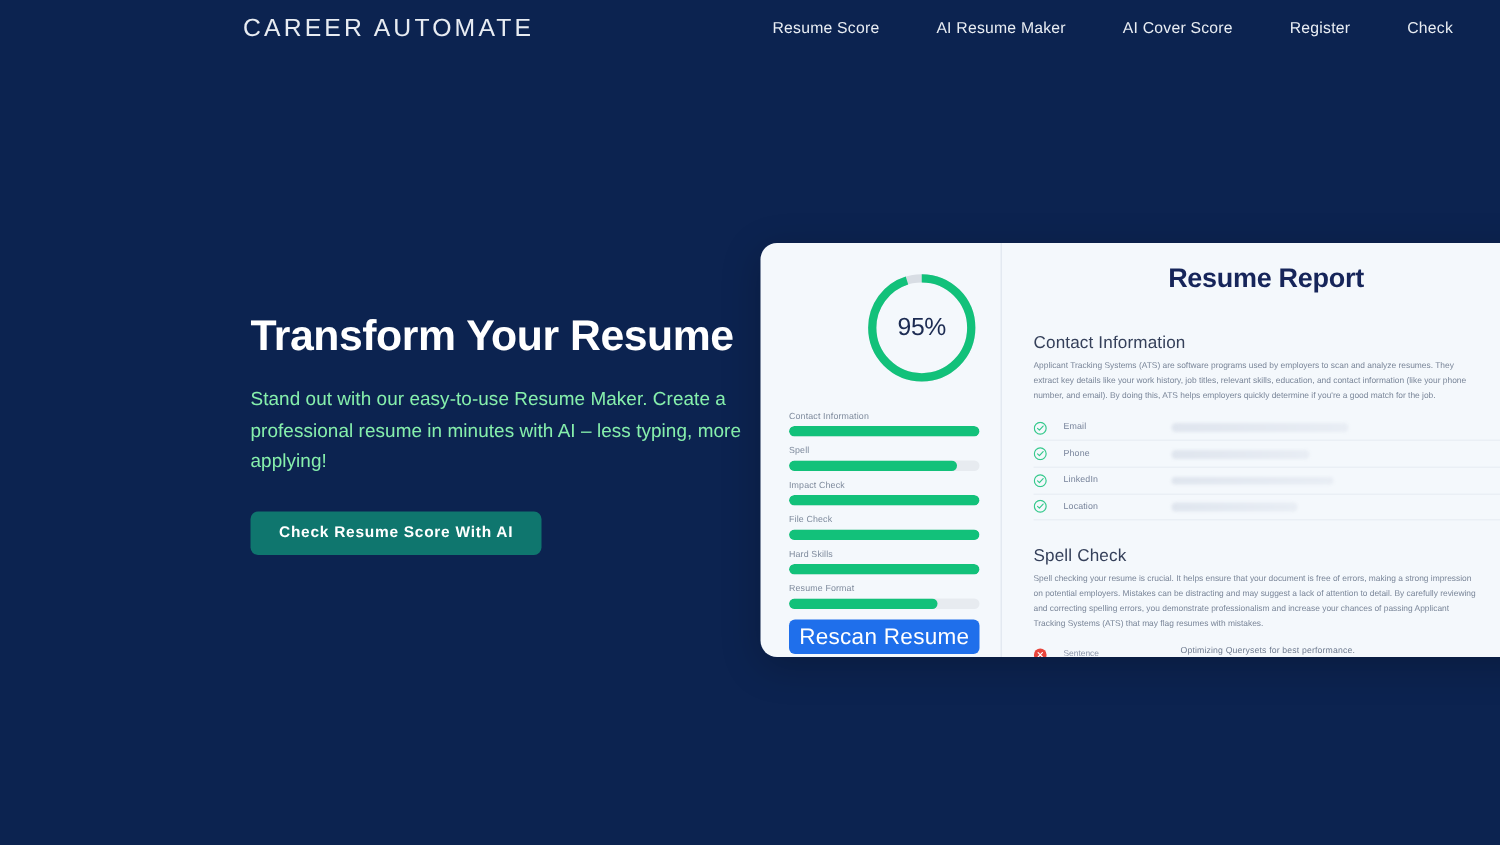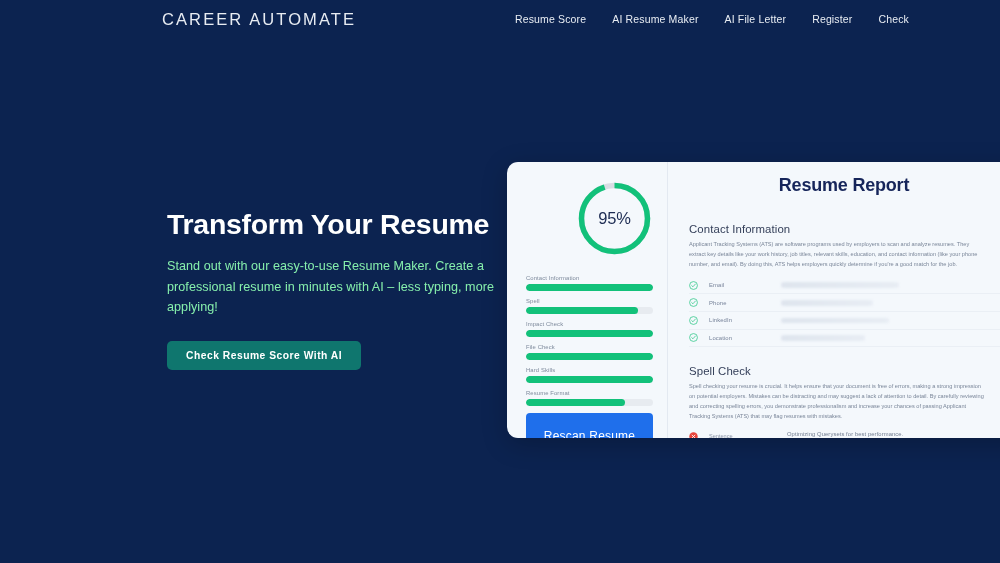--- a/index.html
+++ b/index.html
@@ -16,21 +16,21 @@
     position: absolute; top: 0; left: 0; width: 1000px; height: 38px;
     display: flex; align-items: center;
   }
   .logo {
     position: absolute; left: 162px; top: 10px;
     font-size: 16.5px; font-weight: 500; letter-spacing: 2.1px;
     color: #e8ecf2; white-space: nowrap;
   }
   .nav-links {
     position: absolute; left: 515px; top: 13px;
-    display: flex; align-items: center; gap: 4px;
+    display: flex; align-items: center; gap: 16px;
   }
   .nav-link {
     font-size: 10.5px; color: #e9edf3; white-space: nowrap;
     padding: 0 11px; letter-spacing: 0.15px; cursor: pointer;
   }
   .nav-link:first-child { padding-left: 0; }
   .nav-link:last-child { padding-right: 0; }
 
   
   .hero { position: absolute; left: 167px; top: 206px; width: 330px; }
@@ -76,21 +76,21 @@
     font-size: 16.5px; color: #1c2b52; letter-spacing: -0.2px;
   }
   .bars { margin-top: 18px; }
   .bar-row { margin-bottom: 7.5px; }
   .bar-label { font-size: 5.9px; color: #7e8a9c; margin-bottom: 2.5px; letter-spacing: 0.1px; }
   .bar-track { height: 7px; background: #e7ebf0; border-radius: 4px; overflow: hidden; }
   .bar-fill { height: 100%; background: #12c17a; border-radius: 4px; }
   .rescan-btn {
     display: block; width: 100%; margin-top: 7px;
     background: #1f6feb; color: #fff; border: none; border-radius: 4px;
-    font-size: 12px; padding: 16px 0; cursor: pointer; letter-spacing: 0.2px;
+    font-size: 15px; padding: 3px 0; cursor: pointer; letter-spacing: 0.2px;
   }
 
   
   .report-panel { flex: 1; padding: 10px 0 0 21px; position: relative; overflow: hidden; }
   .report-title {
     text-align: center; font-size: 18px; font-weight: bold; color: #16255a;
     padding-right: 28px; letter-spacing: -0.2px; margin-top: 3px;
   }
   .sec-title { font-size: 11.4px; color: #35405a; margin-top: 27px; letter-spacing: 0.1px; }
   .sec-para {
@@ -125,21 +125,21 @@
 </head>
 <body>
 
 <div class="page">
 
   <div class="navbar">
     <div class="logo">CAREER AUTOMATE</div>
     <div class="nav-links">
       <div class="nav-link">Resume Score</div>
       <div class="nav-link">AI Resume Maker</div>
-      <div class="nav-link">AI File Letter</div>
+      <div class="nav-link">AI Cover Score</div>
       <div class="nav-link">Register</div>
       <div class="nav-link">Check</div>
     </div>
   </div>
 
   <div class="hero">
     <h1>
       <span>Transform Your Resume</span>
     </h1>
     <p class="sub">Stand out with our easy-to-use Resume Maker. Create a professional resume in minutes with AI – less typing, more applying!</p>

